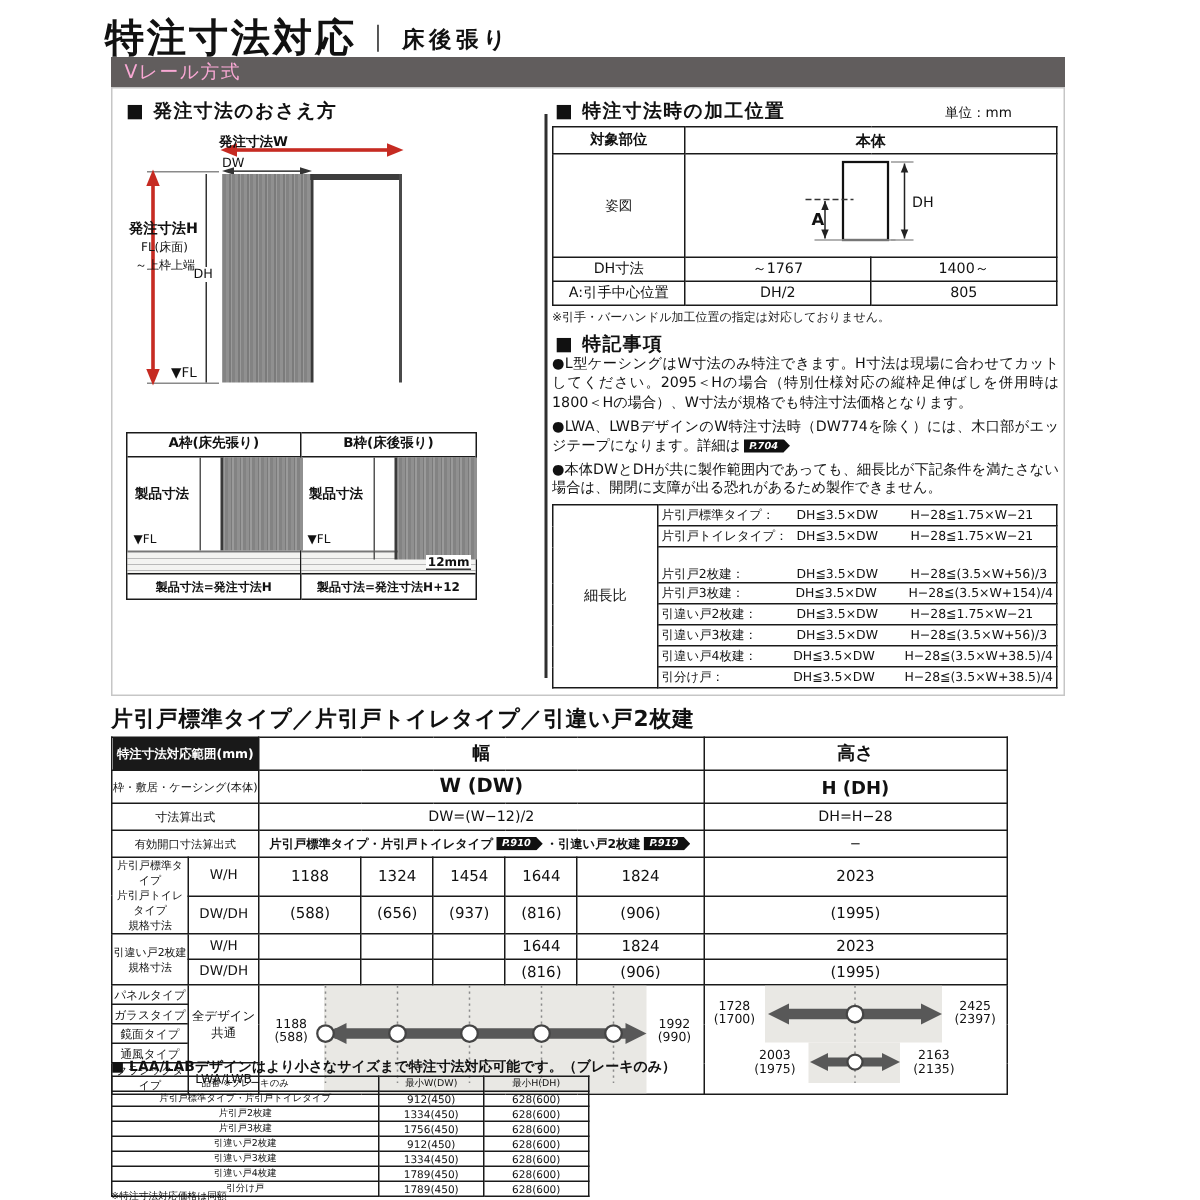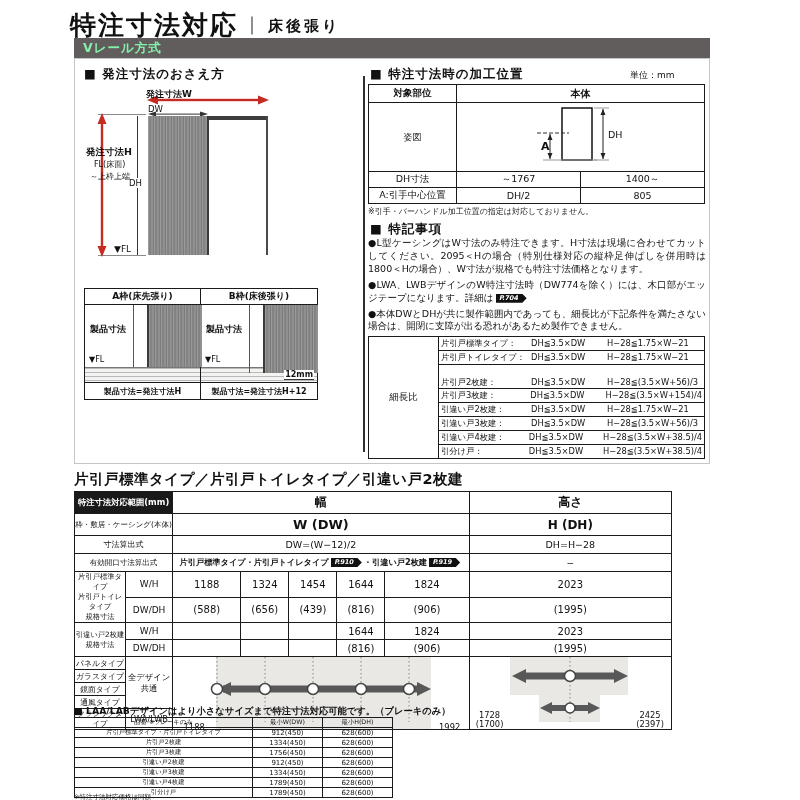--- a/index.html
+++ b/index.html
@@ -5,21 +5,21 @@
   html,body{margin:0;padding:0;background:#fff;}
   .page{position:relative;width:800px;height:800px;background:#fff;overflow:hidden;
         font-family:"DejaVu Sans","Liberation Sans",sans-serif;color:#111;}
   .abs{position:absolute;}
   .b{font-weight:bold;}
   .ctr{text-align:left;}
   .preline{white-space:pre-line;}
   
   .title{font-size:26px;font-weight:bold;letter-spacing:2px;}
   .subtitle{font-size:15px;font-weight:bold;letter-spacing:3px;}
-  .method-bar{background:#615d5d;color:#86efac;font-size:12.5px;font-weight:bold;
+  .method-bar{background:#615d5d;color:#f9a8d4;font-size:12.5px;font-weight:normal;
               line-height:20px;padding-left:9px;letter-spacing:1px;}
   .frame{border:1px solid #c6c6c6;}
   .vdiv{background:#2f2f2f;}
   .h2{font-size:12.5px;font-weight:bold;letter-spacing:1px;}
   
   .wood{background:repeating-linear-gradient(90deg,#9a9a9a 0 1px,#838383 1px 3px,#909090 3px 5px,#7b7b7b 5px 6px);}
   .floorband{background:repeating-linear-gradient(180deg,#b9b9b9 0 1px,#f3f3f1 1px 4px);}
   
   table{border-collapse:collapse;table-layout:fixed;}
   td{border:1px solid #1a1a1a;padding:0;text-align:center;vertical-align:middle;overflow:hidden;}
@@ -29,21 +29,21 @@
          font-style:italic;line-height:9px;padding:0 8px 0 4px;margin:0 2px;vertical-align:1px;
          clip-path:polygon(0 0,86% 0,100% 50%,86% 100%,0 100%);}
   
   .bullet{margin:0 0 3px 0;font-size:9.5px;line-height:1.36;text-align:justify;}
   .smallnote{font-size:8px;color:#222;}
   
   .panel{border:1px solid #1a1a1a;box-sizing:border-box;}
   .panel .ph{height:15px;line-height:15px;border-bottom:1px solid #1a1a1a;font-size:9px;font-weight:bold;text-align:center;}
   .panel .pf{height:17px;line-height:17px;border-top:1px solid #1a1a1a;font-size:8px;font-weight:bold;text-align:center;}
   svg text{font-family:"DejaVu Sans","Liberation Sans",sans-serif;}
-  .dimlabel{font-size:8.3px;line-height:1.12;text-align:center;margin-top:45px;}
+  .dimlabel{font-size:8.3px;line-height:1.12;text-align:center;}
 </style>
 </head>
 <body>
 
 <div class="page">
 
   <span class="abs title" style="left:70px;top:8px;">特注寸法対応</span>
   <span class="abs" style="left:243px;top:12px;font-size:18px;color:#333;">｜</span>
   <span class="abs subtitle" style="left:268px;top:17px;">床後張り</span>
   <div class="abs method-bar" style="left:74px;top:38px;width:627px;height:20px;">
@@ -309,21 +309,21 @@
       <td>1324</td>
       <td>1454</td>
       <td>1644</td>
       <td>1824</td>
       <td>2023</td>
     </tr>
     <tr style="height:17px;font-size:10px;">
       <td style="font-size:9px;">DW/DH</td>
       <td>(588)</td>
       <td>(656)</td>
-      <td>(439)</td>
+      <td>(937)</td>
       <td>(816)</td>
       <td>(906)</td>
       <td>(1995)</td>
     </tr>
     <tr style="height:17px;font-size:10px;">
       <td rowspan="2" class="preline" style="font-size:7.3px;">引違い戸2枚建
 規格寸法</td>
       <td style="font-size:9px;">W/H</td>
       <td></td>
       <td></td>

